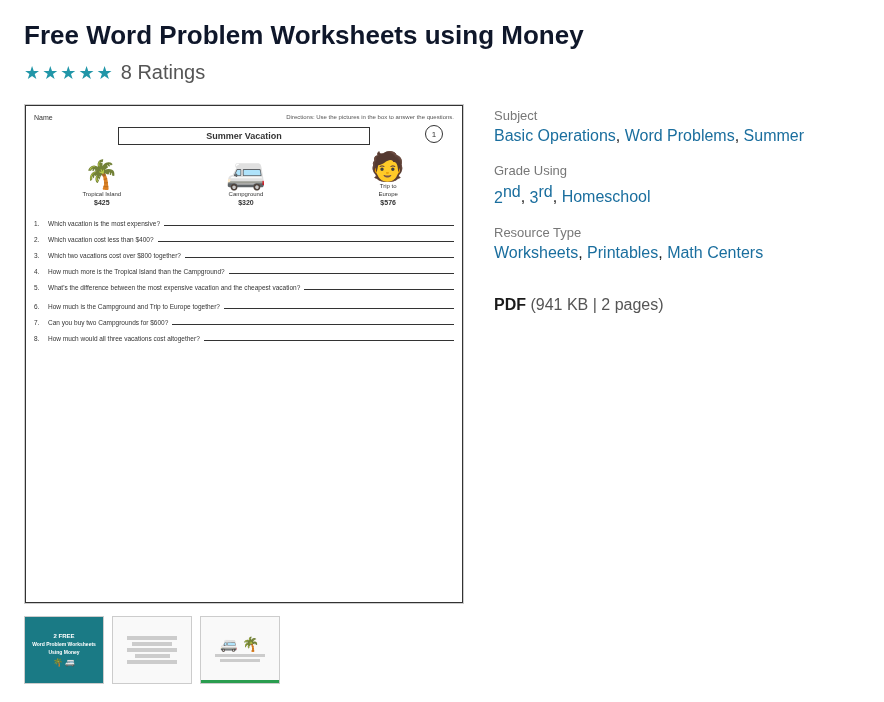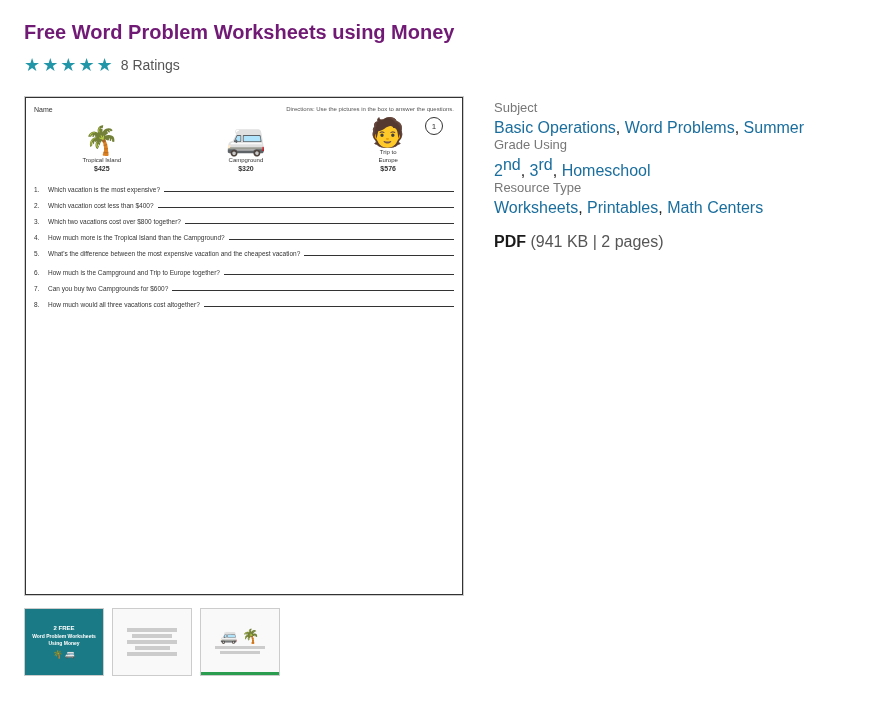--- a/index.html
+++ b/index.html
@@ -5,23 +5,23 @@
     * { box-sizing: border-box; margin: 0; padding: 0; }
     body {
       font-family: -apple-system, BlinkMacSystemFont, 'Segoe UI', Arial, sans-serif;
       background: #fff;
       color: #333;
       padding: 20px 24px;
       max-width: 884px;
     }
 
     .page-title {
-      font-size: 20px;
+      font-size: 26px;
       font-weight: 700;
-      color: #701a75;
+      color: #0f172a;
       margin-bottom: 10px;
       line-height: 1.2;
     }
 
     .rating-row {
       display: flex;
       align-items: center;
       gap: 8px;
       margin-bottom: 20px;
     }
@@ -31,21 +31,21 @@
       gap: 2px;
     }
 
     .star {
       color: #2196a8;
       font-size: 18px;
     }
 
     .rating-count {
       color: #555;
-      font-size: 14px;
+      font-size: 20px;
     }
 
     .main-content {
       display: flex;
       gap: 30px;
       align-items: flex-start;
     }
 
     .preview-section {
       display: flex;
@@ -197,20 +197,21 @@
       left: 0;
       right: 0;
       height: 3px;
       background: #2a9d4f;
     }
 
     .meta-section {
       flex: 1;
       display: flex;
       flex-direction: column;
+      gap: 18px;
       padding-top: 4px;
     }
 
     .meta-item {}
 
     .meta-label {
       font-size: 13px;
       color: #777;
       margin-bottom: 4px;
     }
@@ -265,20 +266,21 @@
 <div class="main-content">
 
   <div class="preview-section">
     <div class="main-preview">
       <div class="ws-outer">
         <div class="ws-inner-border">
           <div class="ws-header">
             <span class="ws-name-line">Name</span>
             <span class="ws-directions">Directions: Use the pictures in the box to answer the questions.</span>
           </div>
+          <div class="ws-title-box">Summer Vacation</div>
           <div class="ws-images-row">
             <div class="ws-image-item">
               <div class="ws-icon">🌴</div>
               <div class="ws-campground-label">Tropical Island</div>
               <div class="ws-price">$425</div>
             </div>
             <div class="ws-image-item">
               <div class="ws-icon" style="font-size:32px;">🚐</div>
               <div class="ws-campground-label">Campground</div>
               <div class="ws-price">$320</div>

